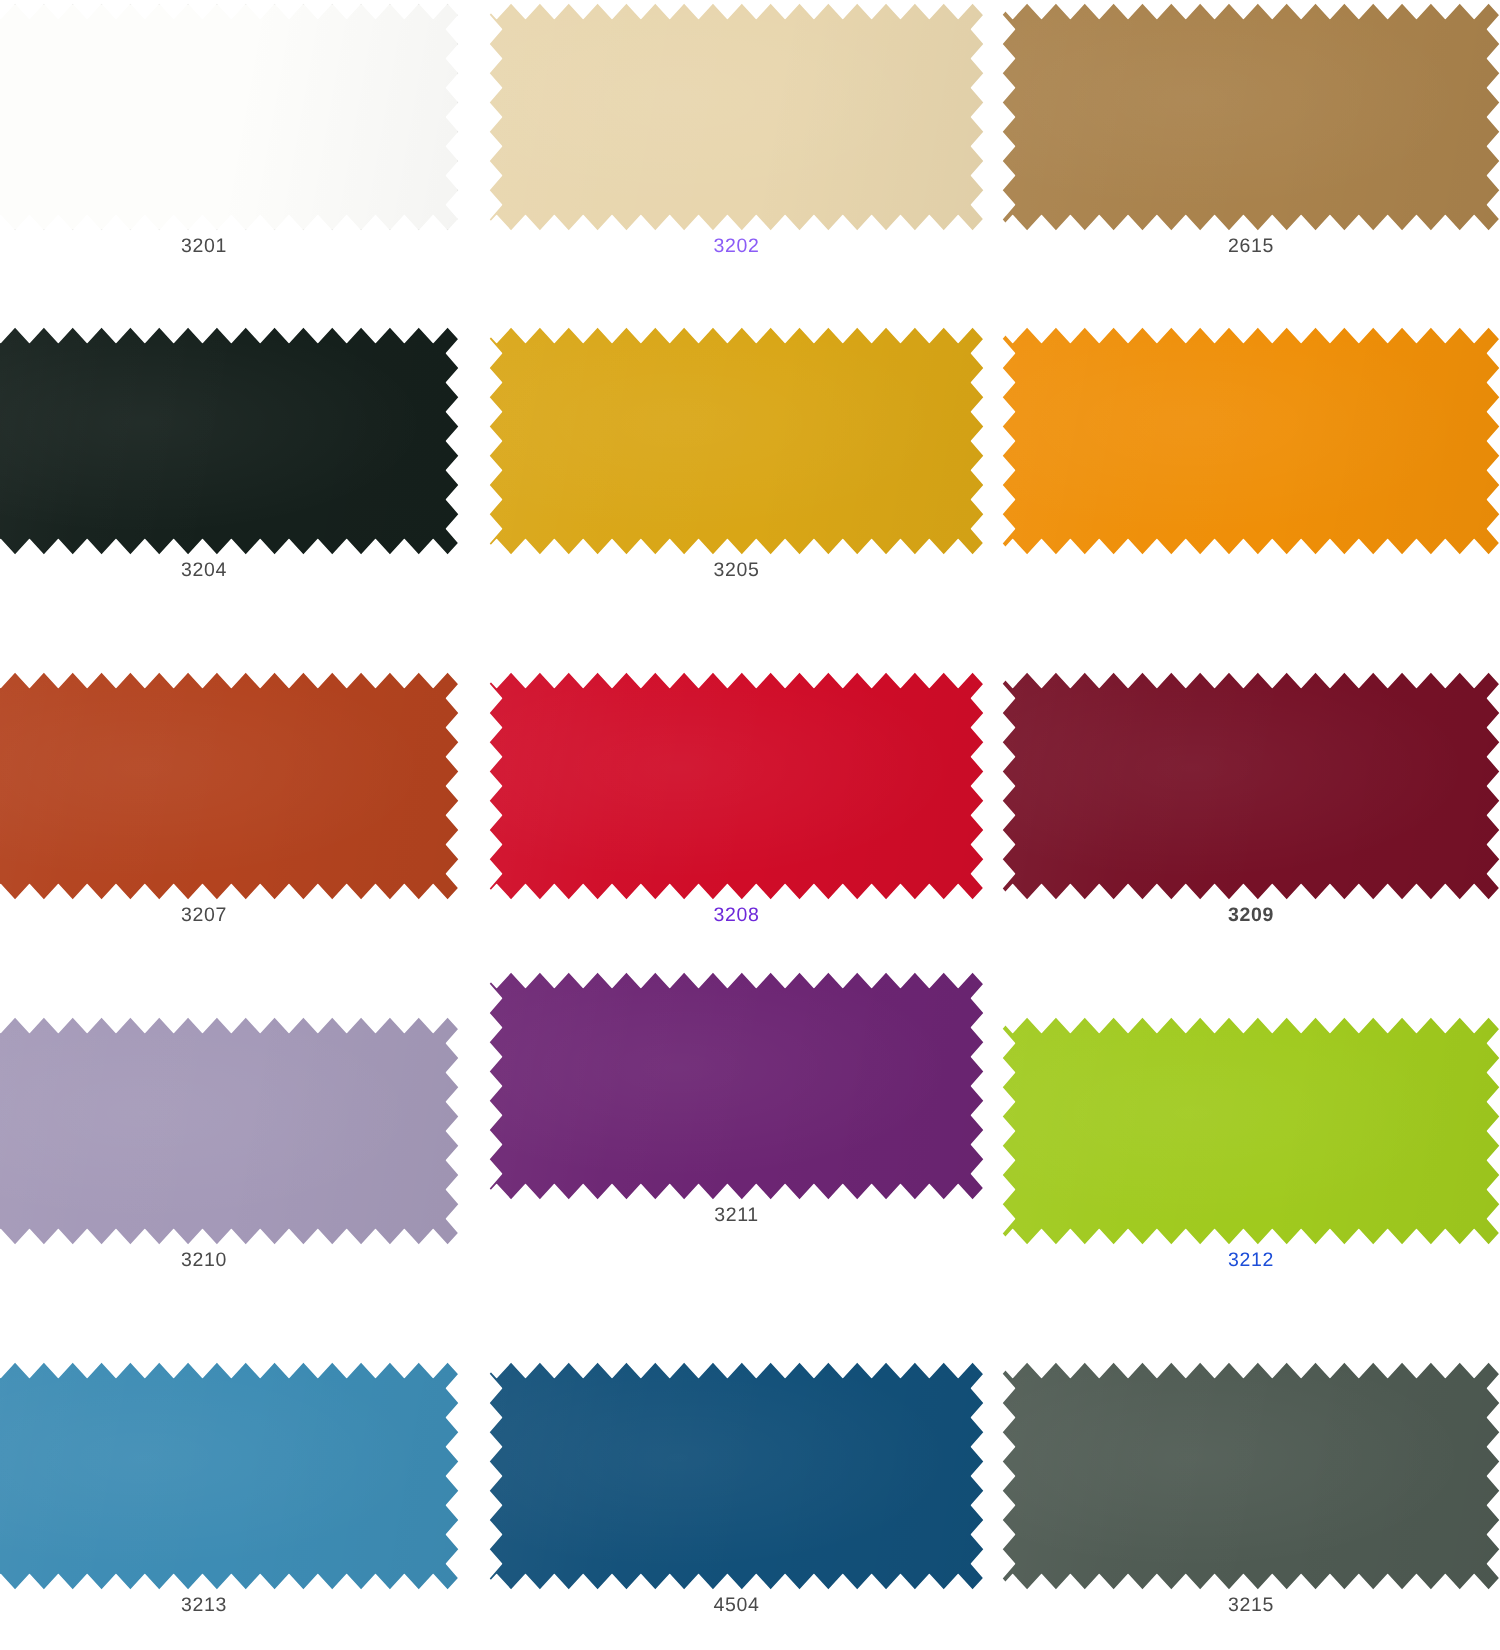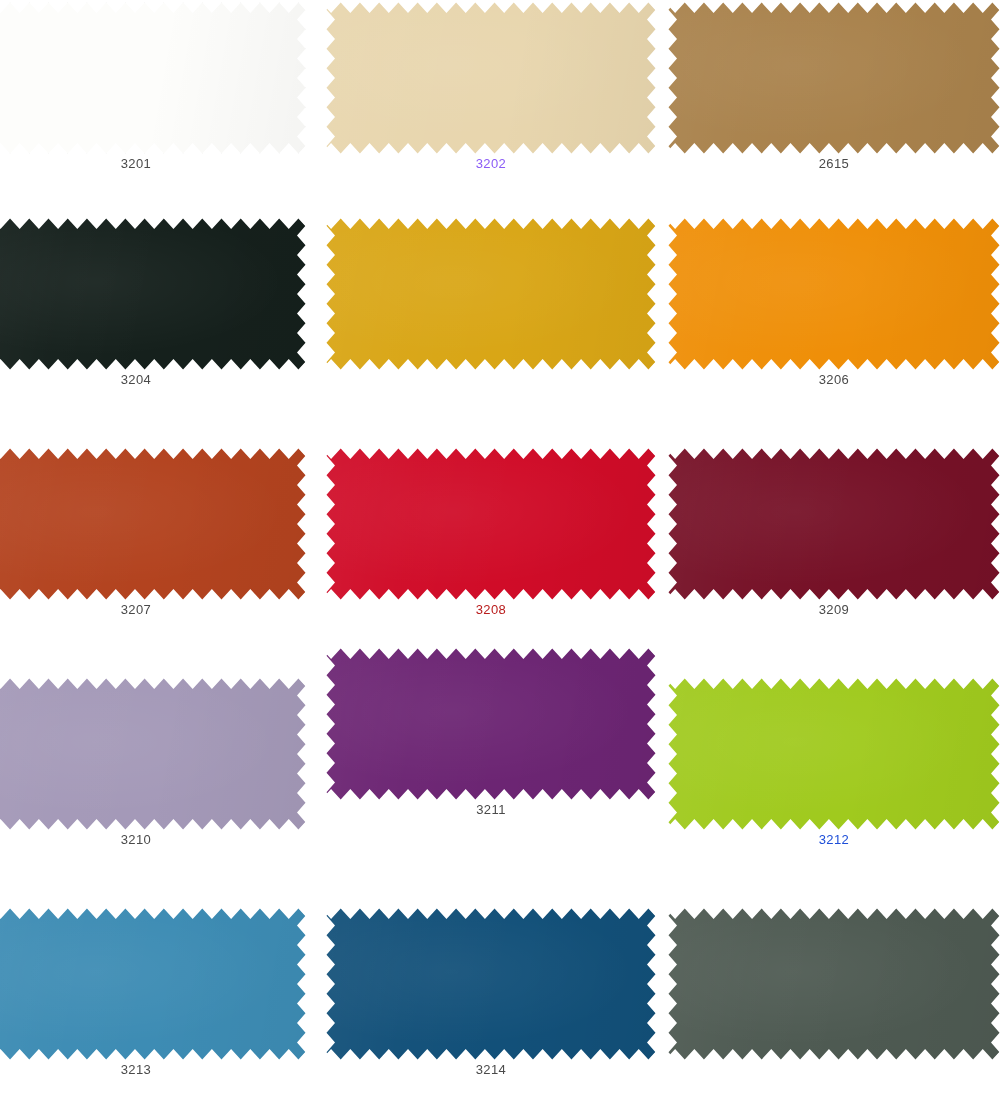--- a/index.html
+++ b/index.html
@@ -223,41 +223,41 @@
           <svg class="pink-edge bottom" viewBox="0 0 330 11" preserveAspectRatio="none" width="100%" height="11">
             <path d="M 0 11 L 330 11 L 330 0 L 320.5 10.5 L 311 0 L 301.5 10.5 L 292 0 L 282.5 10.5 L 273 0 L 263.5 10.5 L 254 0 L 244.5 10.5 L 235 0 L 225.5 10.5 L 216 0 L 206.5 10.5 L 197 0 L 187.5 10.5 L 178 0 L 168.5 10.5 L 159 0 L 149.5 10.5 L 140 0 L 130.5 10.5 L 121 0 L 111.5 10.5 L 102 0 L 92.5 10.5 L 83 0 L 73.5 10.5 L 64 0 L 54.5 10.5 L 45 0 L 35.5 10.5 L 26 0 L 16.5 10.5 L 7 0 L -2.5 10.5 L 0 0 Z" fill="#ffffff"></path>
           </svg>
           <svg class="pink-edge-side left" viewBox="0 0 9 152" preserveAspectRatio="none" width="9" height="100%">
             <path d="M 0 0 L 0 152 L 9 152 L 0.5 142.5 L 9 133 L 0.5 123.5 L 9 114 L 0.5 104.5 L 9 95 L 0.5 85.5 L 9 76 L 0.5 66.5 L 9 57 L 0.5 47.5 L 9 38 L 0.5 28.5 L 9 19 L 0.5 9.5 L 9 0 Z" fill="#ffffff"></path>
           </svg>
           <svg class="pink-edge-side right" viewBox="0 0 9 152" preserveAspectRatio="none" width="9" height="100%">
             <path d="M 9 0 L 9 152 L 0 152 L 8.5 142.5 L 0 133 L 8.5 123.5 L 0 114 L 8.5 104.5 L 0 95 L 8.5 85.5 L 0 76 L 8.5 66.5 L 0 57 L 8.5 47.5 L 0 38 L 8.5 28.5 L 0 19 L 8.5 9.5 L 0 0 Z" fill="#ffffff"></path>
           </svg>
         </div>
+        <div class="swatch-label" style="color: rgb(74, 74, 74);">3205</div>
       </div>
       <div class="swatch-cell" style="left: 668px; top: 218px; width: 332px; height: 178px;">
         <div class="swatch-chip-wrap">
           <div class="swatch-chip" style="background-color: rgb(239, 143, 8);">
             <div class="cloth-shade"></div>
             <div class="cloth-shade-2"></div>
           </div>
           <svg class="pink-edge top" viewBox="0 0 332 11" preserveAspectRatio="none" width="100%" height="11">
             <path d="M 0 0 L 332 0 L 332 11 L 322.5 0.5 L 313 11 L 303.5 0.5 L 294 11 L 284.5 0.5 L 275 11 L 265.5 0.5 L 256 11 L 246.5 0.5 L 237 11 L 227.5 0.5 L 218 11 L 208.5 0.5 L 199 11 L 189.5 0.5 L 180 11 L 170.5 0.5 L 161 11 L 151.5 0.5 L 142 11 L 132.5 0.5 L 123 11 L 113.5 0.5 L 104 11 L 94.5 0.5 L 85 11 L 75.5 0.5 L 66 11 L 56.5 0.5 L 47 11 L 37.5 0.5 L 28 11 L 18.5 0.5 L 9 11 L -0.5 0.5 L 0 11 Z" fill="#ffffff"></path>
           </svg>
           <svg class="pink-edge bottom" viewBox="0 0 332 11" preserveAspectRatio="none" width="100%" height="11">
             <path d="M 0 11 L 332 11 L 332 0 L 322.5 10.5 L 313 0 L 303.5 10.5 L 294 0 L 284.5 10.5 L 275 0 L 265.5 10.5 L 256 0 L 246.5 10.5 L 237 0 L 227.5 10.5 L 218 0 L 208.5 10.5 L 199 0 L 189.5 10.5 L 180 0 L 170.5 10.5 L 161 0 L 151.5 10.5 L 142 0 L 132.5 10.5 L 123 0 L 113.5 10.5 L 104 0 L 94.5 10.5 L 85 0 L 75.5 10.5 L 66 0 L 56.5 10.5 L 47 0 L 37.5 10.5 L 28 0 L 18.5 10.5 L 9 0 L -0.5 10.5 L 0 0 Z" fill="#ffffff"></path>
           </svg>
           <svg class="pink-edge-side left" viewBox="0 0 9 152" preserveAspectRatio="none" width="9" height="100%">
             <path d="M 0 0 L 0 152 L 9 152 L 0.5 142.5 L 9 133 L 0.5 123.5 L 9 114 L 0.5 104.5 L 9 95 L 0.5 85.5 L 9 76 L 0.5 66.5 L 9 57 L 0.5 47.5 L 9 38 L 0.5 28.5 L 9 19 L 0.5 9.5 L 9 0 Z" fill="#ffffff"></path>
           </svg>
           <svg class="pink-edge-side right" viewBox="0 0 9 152" preserveAspectRatio="none" width="9" height="100%">
             <path d="M 9 0 L 9 152 L 0 152 L 8.5 142.5 L 0 133 L 8.5 123.5 L 0 114 L 8.5 104.5 L 0 95 L 8.5 85.5 L 0 76 L 8.5 66.5 L 0 57 L 8.5 47.5 L 0 38 L 8.5 28.5 L 0 19 L 8.5 9.5 L 0 0 Z" fill="#ffffff"></path>
           </svg>
         </div>
-        <div class="swatch-label" style="color: rgb(74, 74, 74);">3206</div>
       </div>
       <div class="swatch-cell" style="left: -34px; top: 448px; width: 340px; height: 178px;">
         <div class="swatch-chip-wrap">
           <div class="swatch-chip" style="background-color: rgb(179, 67, 31);">
             <div class="cloth-shade"></div>
             <div class="cloth-shade-2"></div>
           </div>
           <svg class="pink-edge top" viewBox="0 0 340 11" preserveAspectRatio="none" width="100%" height="11">
             <path d="M 0 0 L 340 0 L 340 11 L 330.5 0.5 L 321 11 L 311.5 0.5 L 302 11 L 292.5 0.5 L 283 11 L 273.5 0.5 L 264 11 L 254.5 0.5 L 245 11 L 235.5 0.5 L 226 11 L 216.5 0.5 L 207 11 L 197.5 0.5 L 188 11 L 178.5 0.5 L 169 11 L 159.5 0.5 L 150 11 L 140.5 0.5 L 131 11 L 121.5 0.5 L 112 11 L 102.5 0.5 L 93 11 L 83.5 0.5 L 74 11 L 64.5 0.5 L 55 11 L 45.5 0.5 L 36 11 L 26.5 0.5 L 17 11 L 7.5 0.5 L 0 11 Z" fill="#ffffff"></path>
           </svg>
@@ -282,23 +282,23 @@
           <svg class="pink-edge bottom" viewBox="0 0 330 11" preserveAspectRatio="none" width="100%" height="11">
             <path d="M 0 11 L 330 11 L 330 0 L 320.5 10.5 L 311 0 L 301.5 10.5 L 292 0 L 282.5 10.5 L 273 0 L 263.5 10.5 L 254 0 L 244.5 10.5 L 235 0 L 225.5 10.5 L 216 0 L 206.5 10.5 L 197 0 L 187.5 10.5 L 178 0 L 168.5 10.5 L 159 0 L 149.5 10.5 L 140 0 L 130.5 10.5 L 121 0 L 111.5 10.5 L 102 0 L 92.5 10.5 L 83 0 L 73.5 10.5 L 64 0 L 54.5 10.5 L 45 0 L 35.5 10.5 L 26 0 L 16.5 10.5 L 7 0 L -2.5 10.5 L 0 0 Z" fill="#ffffff"></path>
           </svg>
           <svg class="pink-edge-side left" viewBox="0 0 9 152" preserveAspectRatio="none" width="9" height="100%">
             <path d="M 0 0 L 0 152 L 9 152 L 0.5 142.5 L 9 133 L 0.5 123.5 L 9 114 L 0.5 104.5 L 9 95 L 0.5 85.5 L 9 76 L 0.5 66.5 L 9 57 L 0.5 47.5 L 9 38 L 0.5 28.5 L 9 19 L 0.5 9.5 L 9 0 Z" fill="#ffffff"></path>
           </svg>
           <svg class="pink-edge-side right" viewBox="0 0 9 152" preserveAspectRatio="none" width="9" height="100%">
             <path d="M 9 0 L 9 152 L 0 152 L 8.5 142.5 L 0 133 L 8.5 123.5 L 0 114 L 8.5 104.5 L 0 95 L 8.5 85.5 L 0 76 L 8.5 66.5 L 0 57 L 8.5 47.5 L 0 38 L 8.5 28.5 L 0 19 L 8.5 9.5 L 0 0 Z" fill="#ffffff"></path>
           </svg>
         </div>
-        <div class="swatch-label" style="color: #b91c1c;">3208</div>
-      </div>
-      <div class="swatch-cell" style="left: 668px; top: 448px; width: 332px; height: 178px;">
+        <div class="swatch-label" style="color: #6d28d9;">3208</div>
+      </div>
+      <div class="swatch-cell" style="left: 668px; top: 448px; width: 332px; height: 178px; font-weight: bold;">
         <div class="swatch-chip-wrap">
           <div class="swatch-chip" style="background-color: rgb(118, 17, 39);">
             <div class="cloth-shade"></div>
             <div class="cloth-shade-2"></div>
           </div>
           <svg class="pink-edge top" viewBox="0 0 332 11" preserveAspectRatio="none" width="100%" height="11">
             <path d="M 0 0 L 332 0 L 332 11 L 322.5 0.5 L 313 11 L 303.5 0.5 L 294 11 L 284.5 0.5 L 275 11 L 265.5 0.5 L 256 11 L 246.5 0.5 L 237 11 L 227.5 0.5 L 218 11 L 208.5 0.5 L 199 11 L 189.5 0.5 L 180 11 L 170.5 0.5 L 161 11 L 151.5 0.5 L 142 11 L 132.5 0.5 L 123 11 L 113.5 0.5 L 104 11 L 94.5 0.5 L 85 11 L 75.5 0.5 L 66 11 L 56.5 0.5 L 47 11 L 37.5 0.5 L 28 11 L 18.5 0.5 L 9 11 L -0.5 0.5 L 0 11 Z" fill="#ffffff"></path>
           </svg>
           <svg class="pink-edge bottom" viewBox="0 0 332 11" preserveAspectRatio="none" width="100%" height="11">
             <path d="M 0 11 L 332 11 L 332 0 L 322.5 10.5 L 313 0 L 303.5 10.5 L 294 0 L 284.5 10.5 L 275 0 L 265.5 10.5 L 256 0 L 246.5 10.5 L 237 0 L 227.5 10.5 L 218 0 L 208.5 10.5 L 199 0 L 189.5 10.5 L 180 0 L 170.5 10.5 L 161 0 L 151.5 10.5 L 142 0 L 132.5 10.5 L 123 0 L 113.5 10.5 L 104 0 L 94.5 10.5 L 85 0 L 75.5 10.5 L 66 0 L 56.5 10.5 L 47 0 L 37.5 10.5 L 28 0 L 18.5 10.5 L 9 0 L -0.5 10.5 L 0 0 Z" fill="#ffffff"></path>
@@ -402,36 +402,37 @@
           <svg class="pink-edge bottom" viewBox="0 0 330 11" preserveAspectRatio="none" width="100%" height="11">
             <path d="M 0 11 L 330 11 L 330 0 L 320.5 10.5 L 311 0 L 301.5 10.5 L 292 0 L 282.5 10.5 L 273 0 L 263.5 10.5 L 254 0 L 244.5 10.5 L 235 0 L 225.5 10.5 L 216 0 L 206.5 10.5 L 197 0 L 187.5 10.5 L 178 0 L 168.5 10.5 L 159 0 L 149.5 10.5 L 140 0 L 130.5 10.5 L 121 0 L 111.5 10.5 L 102 0 L 92.5 10.5 L 83 0 L 73.5 10.5 L 64 0 L 54.5 10.5 L 45 0 L 35.5 10.5 L 26 0 L 16.5 10.5 L 7 0 L -2.5 10.5 L 0 0 Z" fill="#ffffff"></path>
           </svg>
           <svg class="pink-edge-side left" viewBox="0 0 9 152" preserveAspectRatio="none" width="9" height="100%">
             <path d="M 0 0 L 0 152 L 9 152 L 0.5 142.5 L 9 133 L 0.5 123.5 L 9 114 L 0.5 104.5 L 9 95 L 0.5 85.5 L 9 76 L 0.5 66.5 L 9 57 L 0.5 47.5 L 9 38 L 0.5 28.5 L 9 19 L 0.5 9.5 L 9 0 Z" fill="#ffffff"></path>
           </svg>
           <svg class="pink-edge-side right" viewBox="0 0 9 152" preserveAspectRatio="none" width="9" height="100%">
             <path d="M 9 0 L 9 152 L 0 152 L 8.5 142.5 L 0 133 L 8.5 123.5 L 0 114 L 8.5 104.5 L 0 95 L 8.5 85.5 L 0 76 L 8.5 66.5 L 0 57 L 8.5 47.5 L 0 38 L 8.5 28.5 L 0 19 L 8.5 9.5 L 0 0 Z" fill="#ffffff"></path>
           </svg>
         </div>
-        <div class="swatch-label" style="color: rgb(74, 74, 74);">3214</div>
+        <div class="swatch-label" style="color: rgb(74, 74, 74);">4504</div>
       </div>
       <div class="swatch-cell" style="left: 668px; top: 908px; width: 332px; height: 178px;">
         <div class="swatch-chip-wrap">
           <div class="swatch-chip" style="background-color: rgb(78, 90, 82);">
             <div class="cloth-shade"></div>
             <div class="cloth-shade-2"></div>
           </div>
           <svg class="pink-edge top" viewBox="0 0 332 11" preserveAspectRatio="none" width="100%" height="11">
             <path d="M 0 0 L 332 0 L 332 11 L 322.5 0.5 L 313 11 L 303.5 0.5 L 294 11 L 284.5 0.5 L 275 11 L 265.5 0.5 L 256 11 L 246.5 0.5 L 237 11 L 227.5 0.5 L 218 11 L 208.5 0.5 L 199 11 L 189.5 0.5 L 180 11 L 170.5 0.5 L 161 11 L 151.5 0.5 L 142 11 L 132.5 0.5 L 123 11 L 113.5 0.5 L 104 11 L 94.5 0.5 L 85 11 L 75.5 0.5 L 66 11 L 56.5 0.5 L 47 11 L 37.5 0.5 L 28 11 L 18.5 0.5 L 9 11 L -0.5 0.5 L 0 11 Z" fill="#ffffff"></path>
           </svg>
           <svg class="pink-edge bottom" viewBox="0 0 332 11" preserveAspectRatio="none" width="100%" height="11">
             <path d="M 0 11 L 332 11 L 332 0 L 322.5 10.5 L 313 0 L 303.5 10.5 L 294 0 L 284.5 10.5 L 275 0 L 265.5 10.5 L 256 0 L 246.5 10.5 L 237 0 L 227.5 10.5 L 218 0 L 208.5 10.5 L 199 0 L 189.5 10.5 L 180 0 L 170.5 10.5 L 161 0 L 151.5 10.5 L 142 0 L 132.5 10.5 L 123 0 L 113.5 10.5 L 104 0 L 94.5 10.5 L 85 0 L 75.5 10.5 L 66 0 L 56.5 10.5 L 47 0 L 37.5 10.5 L 28 0 L 18.5 10.5 L 9 0 L -0.5 10.5 L 0 0 Z" fill="#ffffff"></path>
           </svg>
           <svg class="pink-edge-side left" viewBox="0 0 9 152" preserveAspectRatio="none" width="9" height="100%">
             <path d="M 0 0 L 0 152 L 9 152 L 0.5 142.5 L 9 133 L 0.5 123.5 L 9 114 L 0.5 104.5 L 9 95 L 0.5 85.5 L 9 76 L 0.5 66.5 L 9 57 L 0.5 47.5 L 9 38 L 0.5 28.5 L 9 19 L 0.5 9.5 L 9 0 Z" fill="#ffffff"></path>
           </svg>
           <svg class="pink-edge-side right" viewBox="0 0 9 152" preserveAspectRatio="none" width="9" height="100%">
             <path d="M 9 0 L 9 152 L 0 152 L 8.5 142.5 L 0 133 L 8.5 123.5 L 0 114 L 8.5 104.5 L 0 95 L 8.5 85.5 L 0 76 L 8.5 66.5 L 0 57 L 8.5 47.5 L 0 38 L 8.5 28.5 L 0 19 L 8.5 9.5 L 0 0 Z" fill="#ffffff"></path>
           </svg>
         </div>
+        <div class="swatch-label" style="color: rgb(74, 74, 74);">3215</div>
       </div>
     </div>
 </div>
 
 </body></html>

